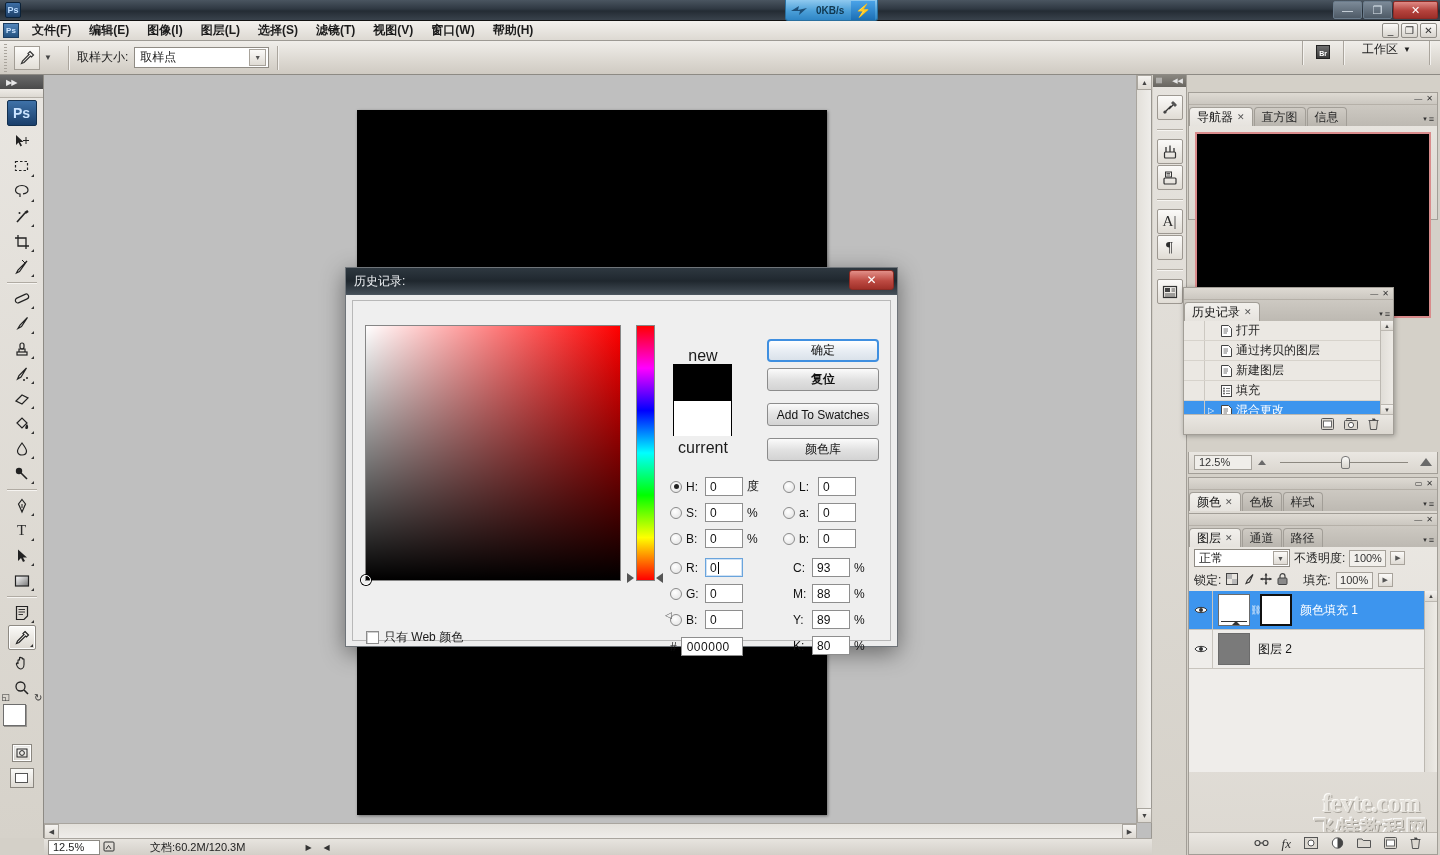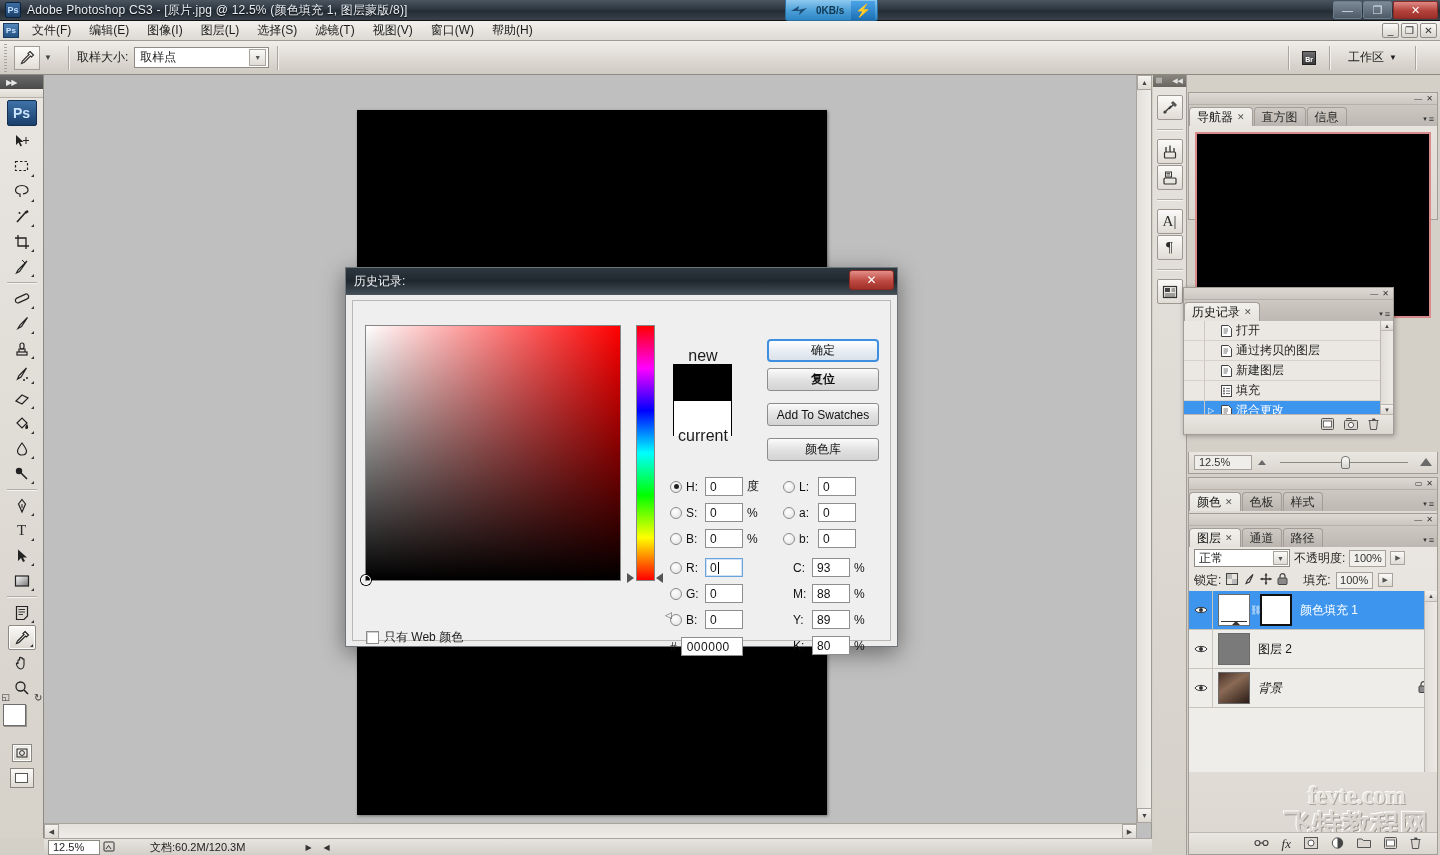--- a/index.html
+++ b/index.html
@@ -81,21 +81,21 @@
     display: flex; align-items: center;
   }
   .menubar .doc-badge {
     width: 16px; height: 15px; margin: 0 4px 0 3px;
     background: linear-gradient(to bottom,#5386bb,#25527f);
     border: 1px solid #1b3d61; color: #cfe6ff;
     font-size: 8px; font-weight: bold;
     display: flex; align-items: center; justify-content: center;
   }
   .menu-item {
-    padding: 2px 9px; font-size: 12px; color: #1c1c1c; white-space: nowrap;
+    padding: 2px 9px; font-size: 12px; color: #1c1c1c; white-space: nowrap; font-weight: bold;
   }
   .mdi-winbtns { position: absolute; right: 3px; top: 2px; display: flex; gap: 2px; }
   .mdi-btn {
     width: 17px; height: 15px;
     border: 1px solid #8e8b85; border-radius: 2px;
     background: linear-gradient(to bottom,#fbfaf8,#d8d4cd);
     font-size: 10px; color: #333;
     display: flex; align-items: center; justify-content: center;
   }
 
@@ -126,21 +126,21 @@
     display: flex; align-items: center; justify-content: space-between;
     padding: 0 2px 0 5px; font-size: 12px; color: #222;
   }
   .opt-select .arw {
     width: 17px; height: 17px;
     background: linear-gradient(to bottom,#fbfaf8,#dfdbd4);
     border: 1px solid #a8a39b;
     display: flex; align-items: center; justify-content: center;
     font-size: 7px; color: #555;
   }
-  .opt-right { position: absolute; right: 16px; display: flex; align-items: center; height: 34px; }
+  .opt-right { position: absolute; right: 2px; display: flex; align-items: flex-start; height: 34px; }
   .br-icon {
     width: 24px; height: 22px;
     display: flex; align-items: center; justify-content: center;
     position: relative;
   }
   .br-sq {
     width: 14px; height: 14px; background: linear-gradient(to bottom,#6f6f6f,#3a3a3a);
     border: 1px solid #222; color: #fff; font-size: 7px; font-weight: bold;
     display: flex; align-items: flex-end; justify-content: center; padding-bottom: 1px;
   }
@@ -420,21 +420,21 @@
   .watermark {
     position: absolute; right: 8px; bottom: 10px;
     text-align: center; pointer-events: none; user-select: none;
   }
   .wm1 {
     font-size: 25px; font-weight: bold; color: #e6e3dd;
     text-shadow: 1px 1px 0 #a8a49c, -1px -1px 0 #fbfaf7;
     font-family: "Liberation Serif", serif; letter-spacing: -.5px;
   }
   .wm2 {
-    font-size: 28px; font-weight: bold; color: #d9d5ce;
+    font-size: 22px; font-weight: bold; color: #d9d5ce;
     text-shadow: 1px 1px 0 #9d9991, -1px -1px 0 #fff;
     margin-top: -4px; letter-spacing: 1px; font-family: Liberation Serif, serif;
   }
 
   
   .dialog {
     position: absolute; left: 345px; top: 267px; width: 553px; height: 380px;
     background: #ededed;
     border: 1px solid #6f7479;
     box-shadow: 0 6px 22px rgba(0,0,0,.45);
@@ -536,21 +536,20 @@
     letter-spacing: .5px;
   }
 </style>
 </head>
 <body>
 
 <div id="app">
 
   <div class="os-titlebar">
     <div class="os-ps-badge">Ps</div>
-    <div class="os-title">Adobe Photoshop CS3 - [原片.jpg @ 12.5% (颜色填充 1, 图层蒙版/8)]</div>
     <div class="os-winbtns">
       <div class="os-btn">—</div>
       <div class="os-btn">❐</div>
       <div class="os-btn close">✕</div>
     </div>
   </div>
 
   <div class="netwidget">
     <div class="net-bird">
       <svg width="18" height="12" viewBox="0 0 18 12">
@@ -1114,36 +1113,20 @@
           <svg width="14" height="10" viewBox="0 0 14 10">
               <path d="M1 5 C3 1.5 11 1.5 13 5 C11 8.5 3 8.5 1 5Z" fill="#fff" stroke="#333" stroke-width="1"></path>
               <circle cx="7" cy="5" r="2" fill="#333"></circle>
             </svg>
         </div>
         <div class="layer-thumb" style="background:#7a7a7a"></div>
         <span class="layer-name">图层 2</span>
       </div>
 
 
-      <div class="layer-row">
-        <div class="layer-eye">
-          <svg width="14" height="10" viewBox="0 0 14 10">
-              <path d="M1 5 C3 1.5 11 1.5 13 5 C11 8.5 3 8.5 1 5Z" fill="#fff" stroke="#333" stroke-width="1"></path>
-              <circle cx="7" cy="5" r="2" fill="#333"></circle>
-            </svg>
-        </div>
-        <div class="layer-thumb" style="background:linear-gradient(145deg,#4a3228,#8a6a55 40%,#2a1c16)"></div>
-        <span class="layer-name" style="font-style:italic">背景</span>
-        <span class="lock-badge">
-          <svg width="11" height="12" viewBox="0 0 11 12">
-              <rect x="1" y="5" width="9" height="6.5" rx="1" fill="#8a8a8a" stroke="#444"></rect>
-              <path d="M3 5 V3.2 A2.5 2.5 0 0 1 8 3.2 V5" fill="none" stroke="#444" stroke-width="1.2"></path>
-            </svg>
-        </span>
-      </div>
 
       <div class="lay-scroll">
         <div style="height:11px;background:linear-gradient(to bottom,#f3f1ee,#ddd9d2);border-bottom:1px solid #bcb8b1;display:flex;align-items:center;justify-content:center;font-size:6px;color:#444">▲</div>
       </div>
     </div>
 
     <div class="watermark">
       <div class="wm1">fevte.com</div>
       <div class="wm2">飞特教程网</div>
     </div>
@@ -1208,21 +1191,21 @@
         <div class="webonly">
           <div class="cb"></div>
           <span>只有 Web 颜色</span>
         </div>
 
         <div class="preview-label" style="left:315px; top:46px;">new</div>
         <div class="preview-box">
           <div class="pv-new"></div>
           <div class="pv-cur"></div>
         </div>
-        <div class="preview-label" style="left:315px; top:126px;">current</div>
+        <div class="preview-label" style="left:315px; top:138px;">current</div>
 
         <div class="dlg-btn primary" style="top:38px;">确定</div>
         <div class="dlg-btn" style="top:67px;font-weight:bold;">复位</div>
         <div class="dlg-btn" style="top:102px;">Add To Swatches</div>
         <div class="dlg-btn" style="top:137px;">颜色库</div>
 
         <div class="fld-row" style="left:317px; top:176px;">
           <span class="radio on"></span>
           <span class="fld-lbl">H:</span>
           <span class="numbox">0</span>

